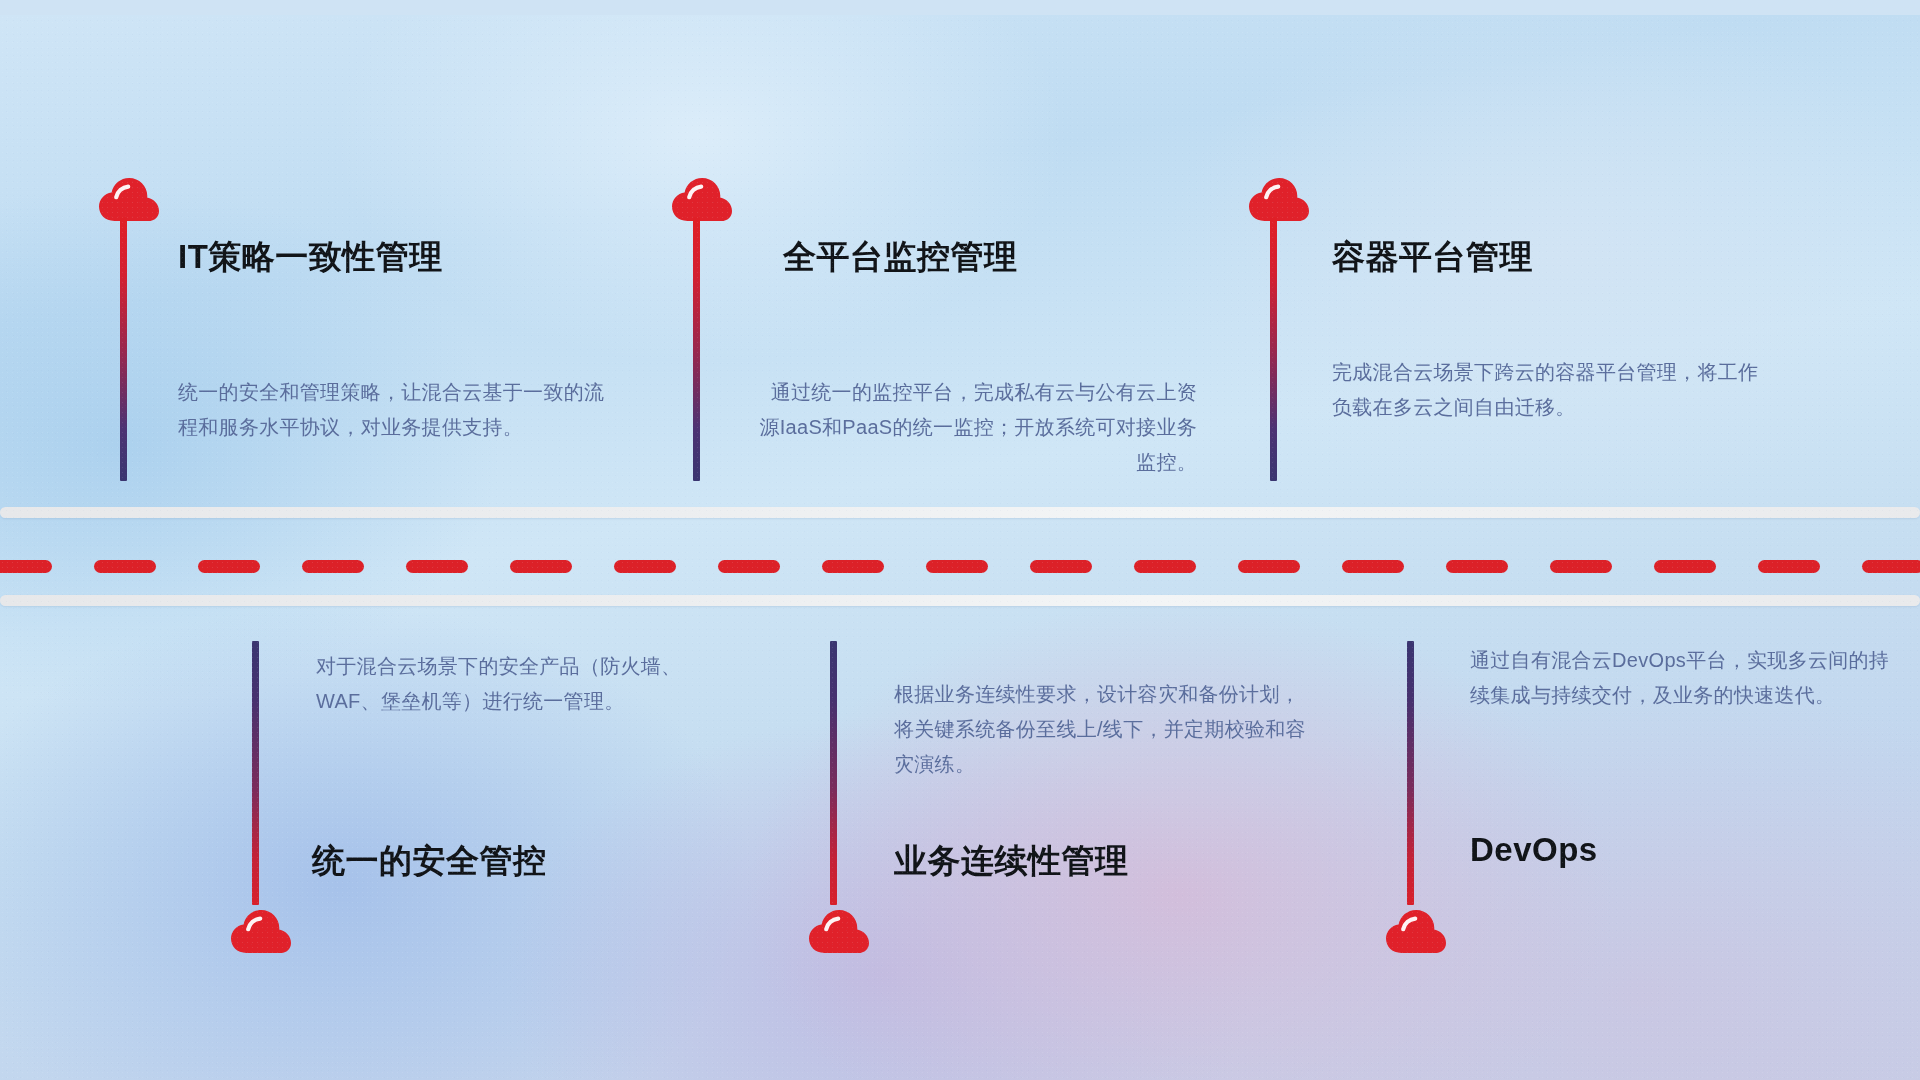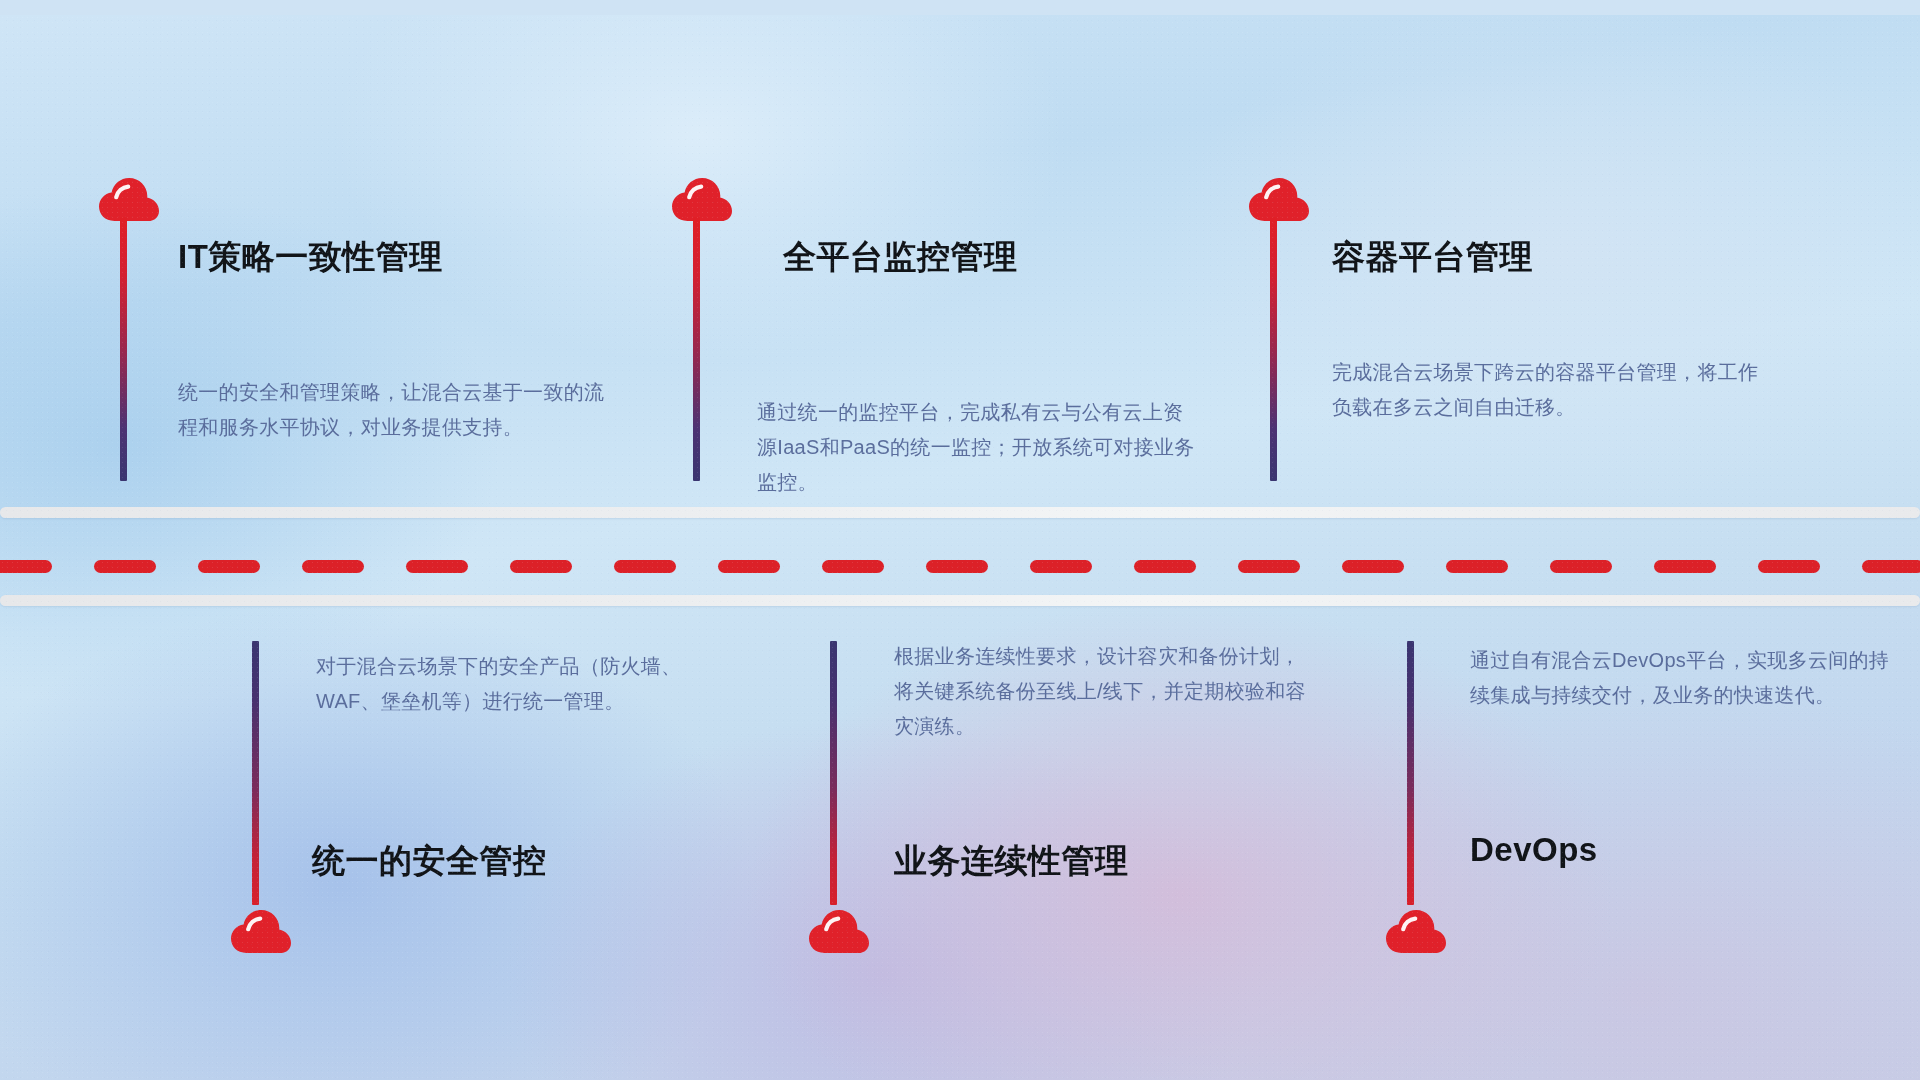--- a/index.html
+++ b/index.html
@@ -138,21 +138,21 @@
 
   <div class="col">
     <div class="cloud" style="left:671px; top:162px;">
       <svg viewBox="0 0 62 46" xmlns="http://www.w3.org/2000/svg">
         <path d="M16.5 44 C6.8 44 1 37.4 1 29.6 C1 22.2 6.4 16.2 13.6 15.4 C15.2 7.2 22.4 1 31.2 1 C41.2 1 49.3 9 49.3 18.9 C49.3 19.4 49.3 19.9 49.2 20.4 C55.8 21.6 61 27.1 61 33.9 C61 39.9 56.6 44 50.2 44 Z" fill="#e0212a"></path>
         <path d="M18.2 20.2 C19.6 14.4 24.4 10.2 30.2 9.6" stroke="#ffffff" stroke-width="4.2" stroke-linecap="round" fill="none" opacity="0.95"></path>
       </svg>
     </div>
     <div class="stem down" style="left:693px; top:202px; height:264px;"></div>
     <div class="title" style="left:783px; top:220px;">全平台监控管理</div>
-    <div class="body-text" style="left:757px; top:380px; width:440px;">通过统一的监控平台，完成私有云与公有云上资源IaaS和PaaS的统一监控；开放系统可对接业务监控。</div>
+    <div class="body-text" style="left:757px; top:360px; width:440px;text-align:right;">通过统一的监控平台，完成私有云与公有云上资源IaaS和PaaS的统一监控；开放系统可对接业务监控。</div>
   </div>
 
   <div class="col">
     <div class="cloud" style="left:1248px; top:162px;">
       <svg viewBox="0 0 62 46" xmlns="http://www.w3.org/2000/svg">
         <path d="M16.5 44 C6.8 44 1 37.4 1 29.6 C1 22.2 6.4 16.2 13.6 15.4 C15.2 7.2 22.4 1 31.2 1 C41.2 1 49.3 9 49.3 18.9 C49.3 19.4 49.3 19.9 49.2 20.4 C55.8 21.6 61 27.1 61 33.9 C61 39.9 56.6 44 50.2 44 Z" fill="#e0212a"></path>
         <path d="M18.2 20.2 C19.6 14.4 24.4 10.2 30.2 9.6" stroke="#ffffff" stroke-width="4.2" stroke-linecap="round" fill="none" opacity="0.95"></path>
       </svg>
     </div>
     <div class="stem down" style="left:1270px; top:202px; height:264px;"></div>
@@ -191,21 +191,21 @@
     <div class="cloud" style="left:230px; top:894px;">
       <svg viewBox="0 0 62 46" xmlns="http://www.w3.org/2000/svg">
         <path d="M16.5 44 C6.8 44 1 37.4 1 29.6 C1 22.2 6.4 16.2 13.6 15.4 C15.2 7.2 22.4 1 31.2 1 C41.2 1 49.3 9 49.3 18.9 C49.3 19.4 49.3 19.9 49.2 20.4 C55.8 21.6 61 27.1 61 33.9 C61 39.9 56.6 44 50.2 44 Z" fill="#e0212a"></path>
         <path d="M18.2 20.2 C19.6 14.4 24.4 10.2 30.2 9.6" stroke="#ffffff" stroke-width="4.2" stroke-linecap="round" fill="none" opacity="0.95"></path>
       </svg>
     </div>
   </div>
 
   <div class="col">
     <div class="stem up" style="left:830px; top:626px; height:264px;"></div>
-    <div class="body-text" style="left:894px; top:624px; width:420px;">根据业务连续性要求，设计容灾和备份计划，将关键系统备份至线上/线下，并定期校验和容灾演练。</div>
+    <div class="body-text" style="left:894px; top:662px; width:420px;">根据业务连续性要求，设计容灾和备份计划，将关键系统备份至线上/线下，并定期校验和容灾演练。</div>
     <div class="title" style="left:894px; top:824px;">业务连续性管理</div>
     <div class="cloud" style="left:808px; top:894px;">
       <svg viewBox="0 0 62 46" xmlns="http://www.w3.org/2000/svg">
         <path d="M16.5 44 C6.8 44 1 37.4 1 29.6 C1 22.2 6.4 16.2 13.6 15.4 C15.2 7.2 22.4 1 31.2 1 C41.2 1 49.3 9 49.3 18.9 C49.3 19.4 49.3 19.9 49.2 20.4 C55.8 21.6 61 27.1 61 33.9 C61 39.9 56.6 44 50.2 44 Z" fill="#e0212a"></path>
         <path d="M18.2 20.2 C19.6 14.4 24.4 10.2 30.2 9.6" stroke="#ffffff" stroke-width="4.2" stroke-linecap="round" fill="none" opacity="0.95"></path>
       </svg>
     </div>
   </div>
 
   <div class="col">

